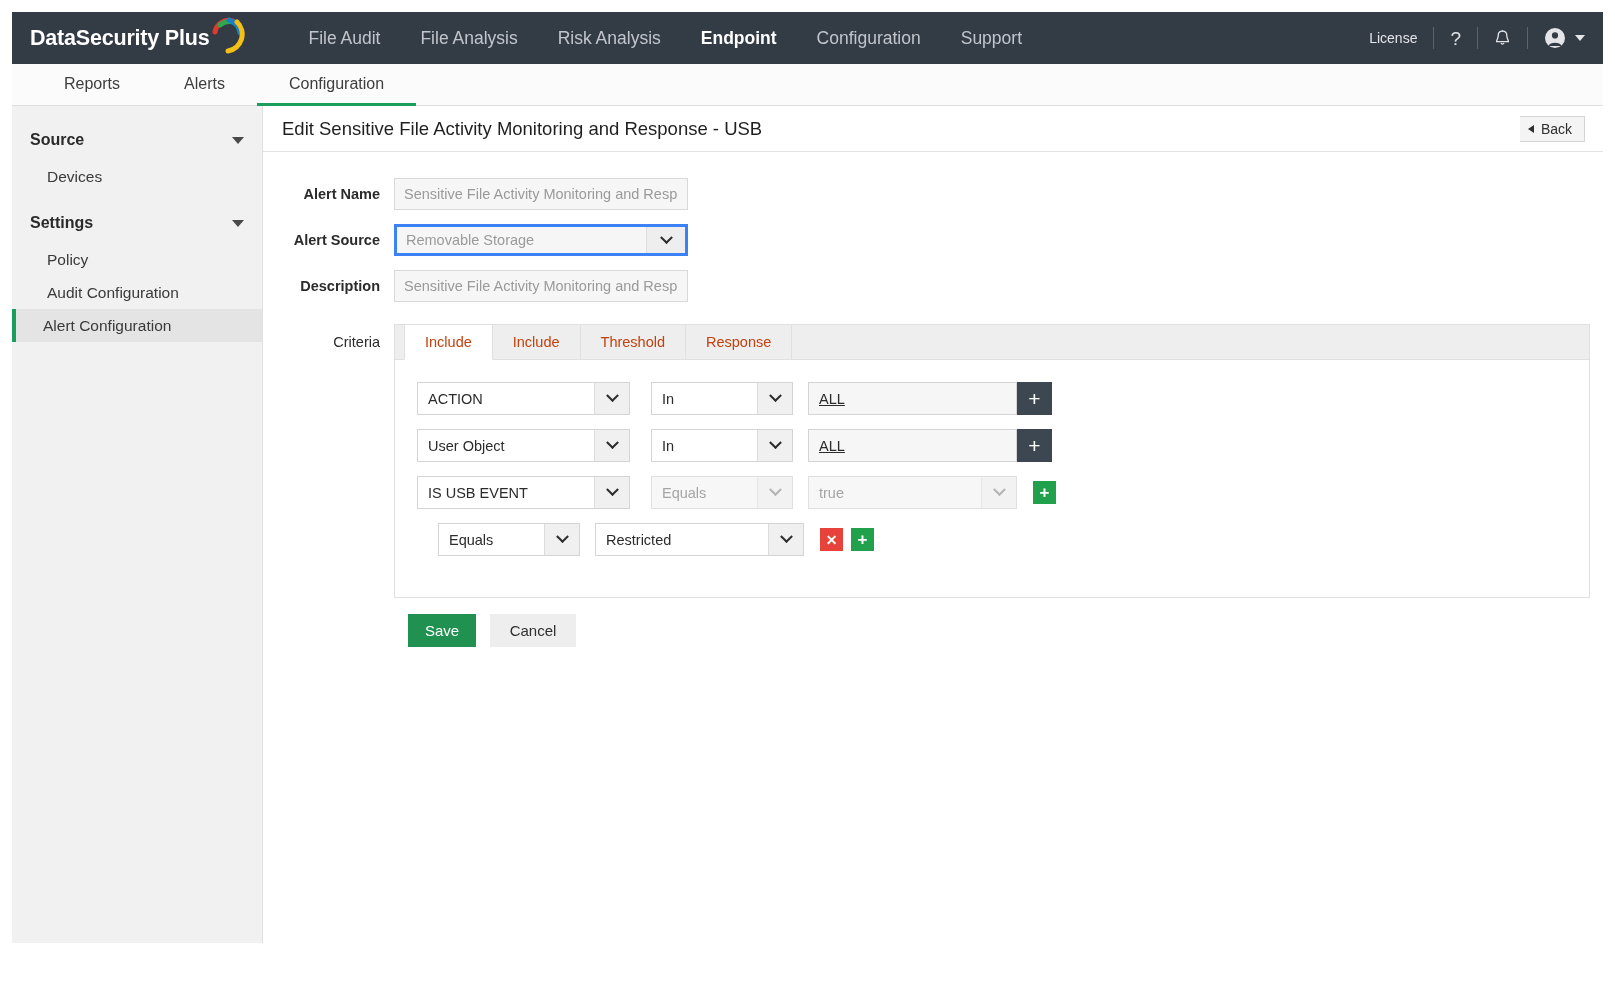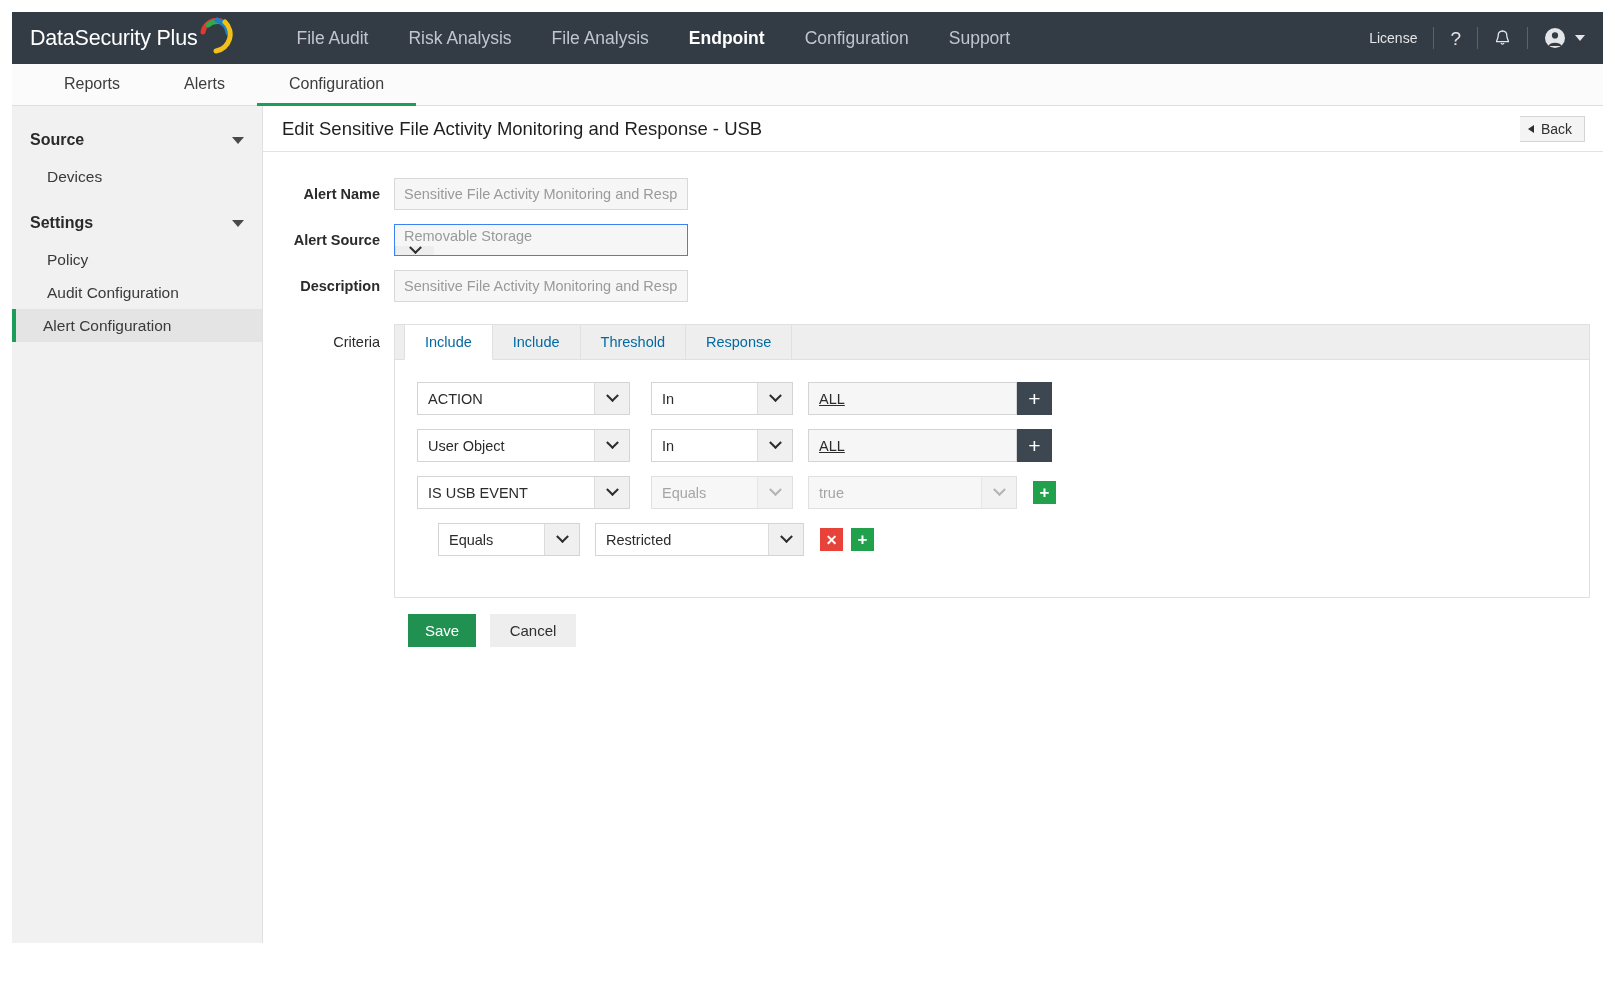--- a/index.html
+++ b/index.html
@@ -26,21 +26,21 @@
   }
   #logo-wrap {
     display: flex;
     align-items: center;
     margin-left: 18px;
     height: 52px;
   }
   #logo-text {
     color: #ffffff;
     font-size: 21.5px;
-    font-weight: normal;
+    font-weight: bold;
     letter-spacing: -0.2px;
     white-space: nowrap;
   }
   #logo-swoosh {
     margin-left: 2px;
     margin-top: -6px;
     width: 34px; height: 38px;
   }
   #mainnav {
     display: flex;
@@ -236,25 +236,24 @@
     color: #9a9a9a;
     font-size: 14.5px;
     padding: 0 9px;
     display: flex;
     align-items: center;
     font-family: "Liberation Sans", sans-serif;
   }
   .fselect {
     width: 294px;
     height: 32px;
-    border: 1px solid #3b82f6;
+    border: 3px solid #3b82f6;
     background: #f6f6f6;
     display: flex;
     align-items: stretch;
-    flex-direction: column;
   }
   .fselect .val {
     flex: 1;
     display: flex;
     align-items: center;
     padding: 0 9px;
     color: #9a9a9a;
     font-size: 14.5px;
   }
   .fselect .arw {
@@ -298,21 +297,21 @@
     border-bottom: 1px solid #e0e0e0;
     display: flex;
     align-items: stretch;
     padding-left: 9px;
   }
   .tab {
     display: flex;
     align-items: center;
     padding: 0 20px;
     font-size: 14.5px;
-    color: #0369a1;
+    color: #c2410c;
     cursor: pointer;
     border-left: 1px solid #e0e0e0;
     border-right: 1px solid #e0e0e0;
     margin-right: -1px;
   }
   .tab.active {
     background: #ffffff;
     margin-bottom: -1px;
     border-bottom: 1px solid #ffffff;
   }
@@ -420,22 +419,22 @@
           <path d="M4 16 A14 14 0 0 1 22 5" stroke="#e03a2f" stroke-width="5" fill="none" stroke-linecap="round"></path>
           <path d="M9 9 A15 15 0 0 1 27 8" stroke="#2fa84f" stroke-width="5" fill="none" stroke-linecap="round"></path>
           <path d="M18 4 A16 16 0 0 1 29 17" stroke="#1b7fc4" stroke-width="5" fill="none" stroke-linecap="round"></path>
           <path d="M26 6 A17 17 0 0 1 17 35" stroke="#f2c017" stroke-width="5" fill="none" stroke-linecap="round"></path>
         </svg>
       </span>
     </div>
 
     <div id="mainnav">
       <div class="mainnav-item">File Audit</div>
+      <div class="mainnav-item">File Analysis</div>
       <div class="mainnav-item">Risk Analysis</div>
-      <div class="mainnav-item">File Analysis</div>
       <div class="mainnav-item active">Endpoint</div>
       <div class="mainnav-item">Configuration</div>
       <div class="mainnav-item">Support</div>
     </div>
 
     <div id="headerright">
       <div class="hr-item">License</div>
       <div class="hr-sep"></div>
       <div class="hr-item">
         <span class="qmark">?</span>

